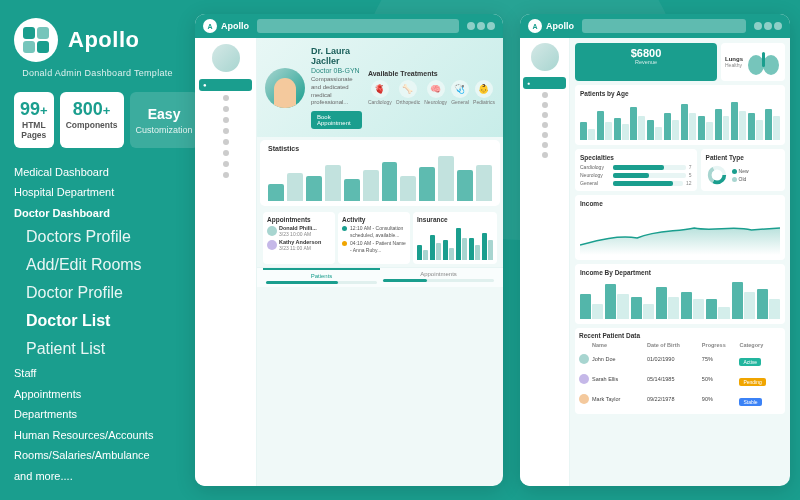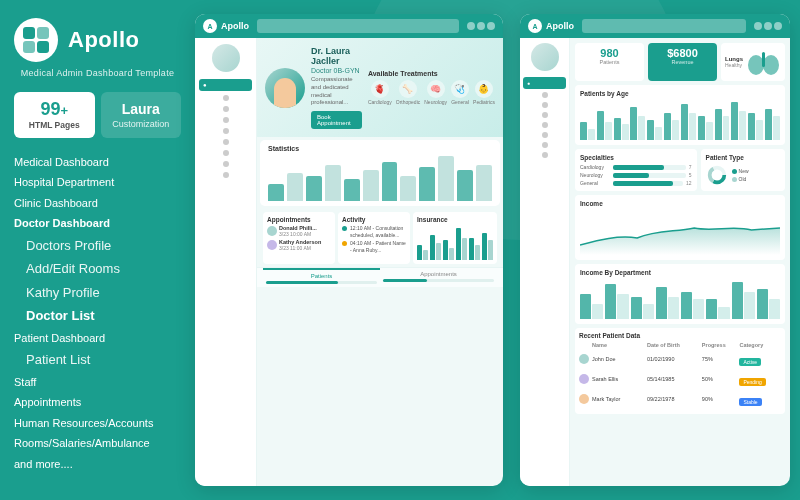--- a/index.html
+++ b/index.html
@@ -144,21 +144,21 @@
     }
     .nav-item {
       color: white;
       font-size: 11px;
       padding: 1.5px 0;
       cursor: pointer;
       line-height: 1.5;
     }
     .nav-item.indented {
       padding-left: 12px;
-      font-size: 13px;
+      font-size: 16px;
       color: rgba(255,255,255,0.9);
     }
     .nav-item.active {
       font-weight: 700;
       color: white;
     }
 
     
     .center-panel {
       position: absolute;
@@ -680,46 +680,49 @@
       <svg viewBox="0 0 28 28" fill="none">
         <rect x="1" y="1" width="12" height="12" rx="3" fill="#1a9e8e"></rect>
         <rect x="15" y="1" width="12" height="12" rx="3" fill="#1a9e8e" opacity="0.6"></rect>
         <rect x="1" y="15" width="12" height="12" rx="3" fill="#1a9e8e" opacity="0.6"></rect>
         <rect x="15" y="15" width="12" height="12" rx="3" fill="#1a9e8e"></rect>
         <path d="M14 6 L14 22 M6 14 L22 14" stroke="white" stroke-width="2"></path>
       </svg>
     </div>
     <span class="logo-text">Apollo</span>
   </div>
-  <div class="logo-subtitle">Medical Admin Dashboard Template</div>
+  <div class="logo-subtitle">Donald Admin Dashboard Template</div>
 
   <div class="stats-row">
     <div class="stat-box">
       <div class="stat-number">99<span class="stat-plus">+</span></div>
       <div class="stat-label">HTML Pages</div>
     </div>
+    <div class="stat-box">
+      <div class="stat-number">800<span class="stat-plus">+</span></div>
+      <div class="stat-label">Components</div>
+    </div>
     <div class="easy-box">
-      <div class="easy-title">Laura</div>
+      <div class="easy-title">Easy</div>
       <div class="easy-sub">Customization</div>
     </div>
   </div>
 
   <ul class="nav-list">
     <li class="nav-item">Medical Dashboard</li>
     <li class="nav-item">Hospital Department</li>
-    <li class="nav-item">Clinic Dashboard</li>
     <li class="nav-item active">Doctor Dashboard</li>
     <li class="nav-item indented">Doctors Profile</li>
     <li class="nav-item indented">Add/Edit Rooms</li>
-    <li class="nav-item indented">Kathy Profile</li>
+    <li class="nav-item indented">Doctor Profile</li>
     <li class="nav-item indented active">Doctor List</li>
-    <li class="nav-item">Patient Dashboard</li>
     <li class="nav-item indented">Patient List</li>
     <li class="nav-item">Staff</li>
     <li class="nav-item">Appointments</li>
+    <li class="nav-item">Departments</li>
     <li class="nav-item">Human Resources/Accounts</li>
     <li class="nav-item">Rooms/Salaries/Ambulance</li>
     <li class="nav-item">and more....</li>
   </ul>
 </div>
 
 <div class="center-panel">
 
   <div class="browser-chrome">
     <div class="browser-logo-mini">
@@ -913,24 +916,20 @@
       <div class="dash-sidebar-dot"></div>
       <div class="dash-sidebar-dot"></div>
       <div class="dash-sidebar-dot"></div>
       <div class="dash-sidebar-dot"></div>
       <div class="dash-sidebar-dot"></div>
     </div>
 
     <div class="right-dash-main">
 
       <div class="right-stats-row">
-        <div class="right-stat-card">
-          <div class="right-stat-num">980</div>
-          <div class="right-stat-lbl">Patients</div>
-        </div>
         <div class="right-stat-card green-bg">
           <div class="right-stat-num">$6800</div>
           <div class="right-stat-lbl">Revenue</div>
         </div>
 
         <div style="background:white; border-radius:4px; padding:4px; display:flex; align-items:center; gap:3px;">
           <div style="flex:1">
             <div style="font-size:6px; font-weight:700; color:#333;">Lungs</div>
             <div style="font-size:5px; color:#888;">Healthy</div>
           </div>

